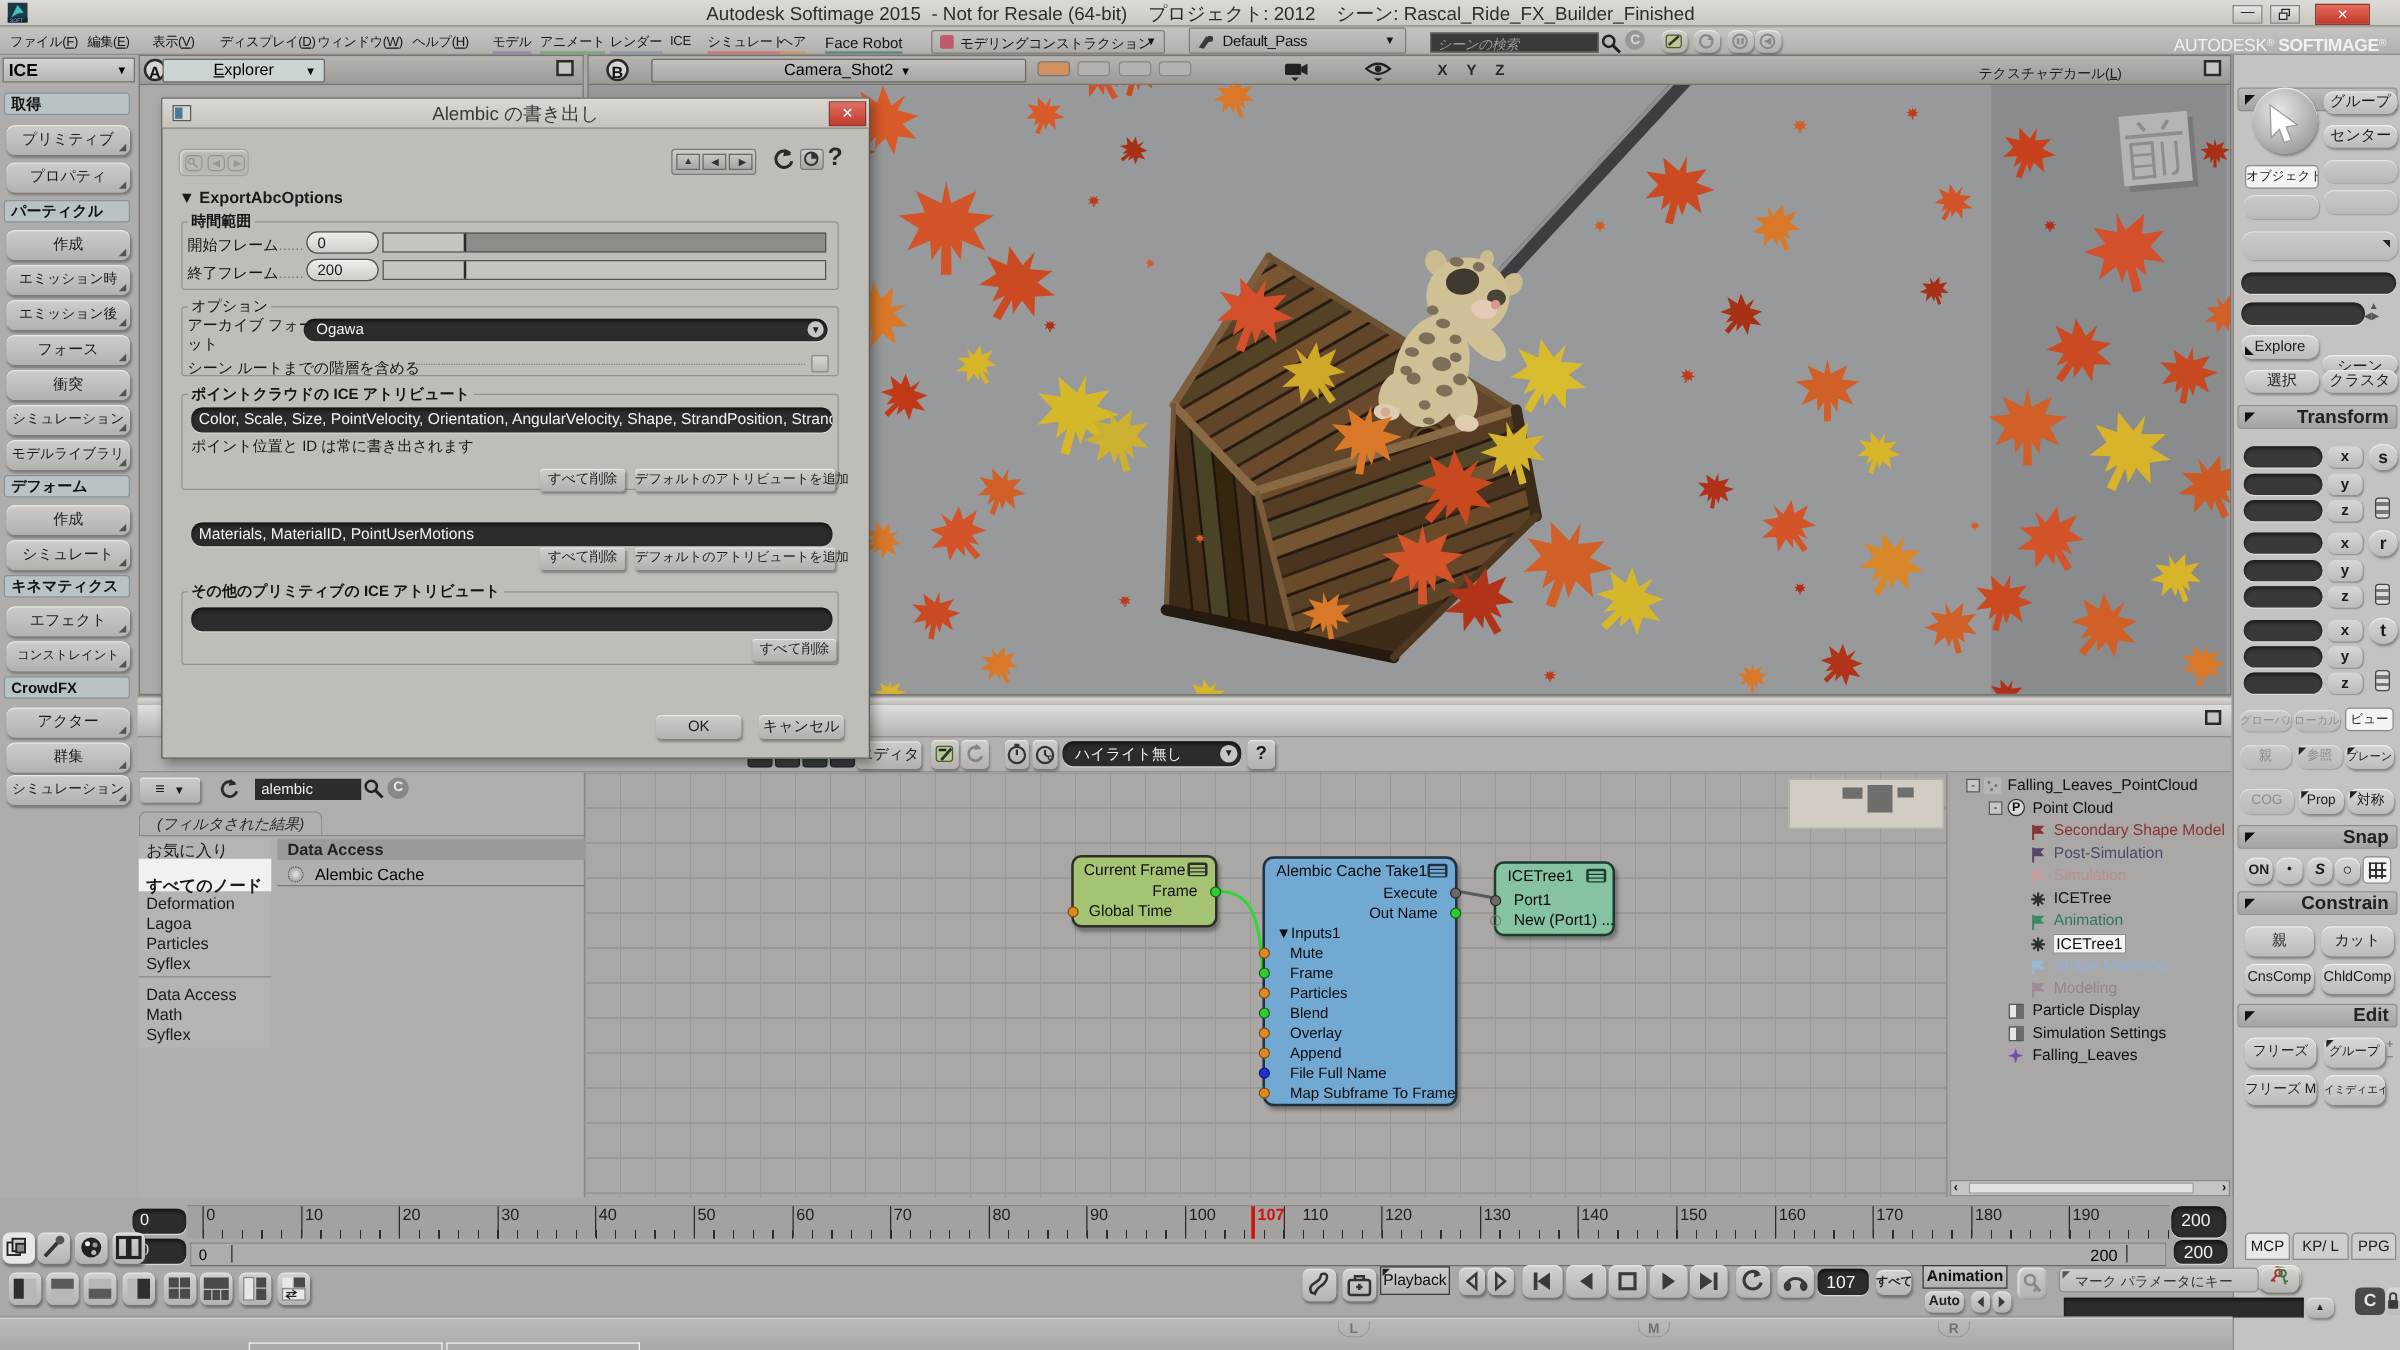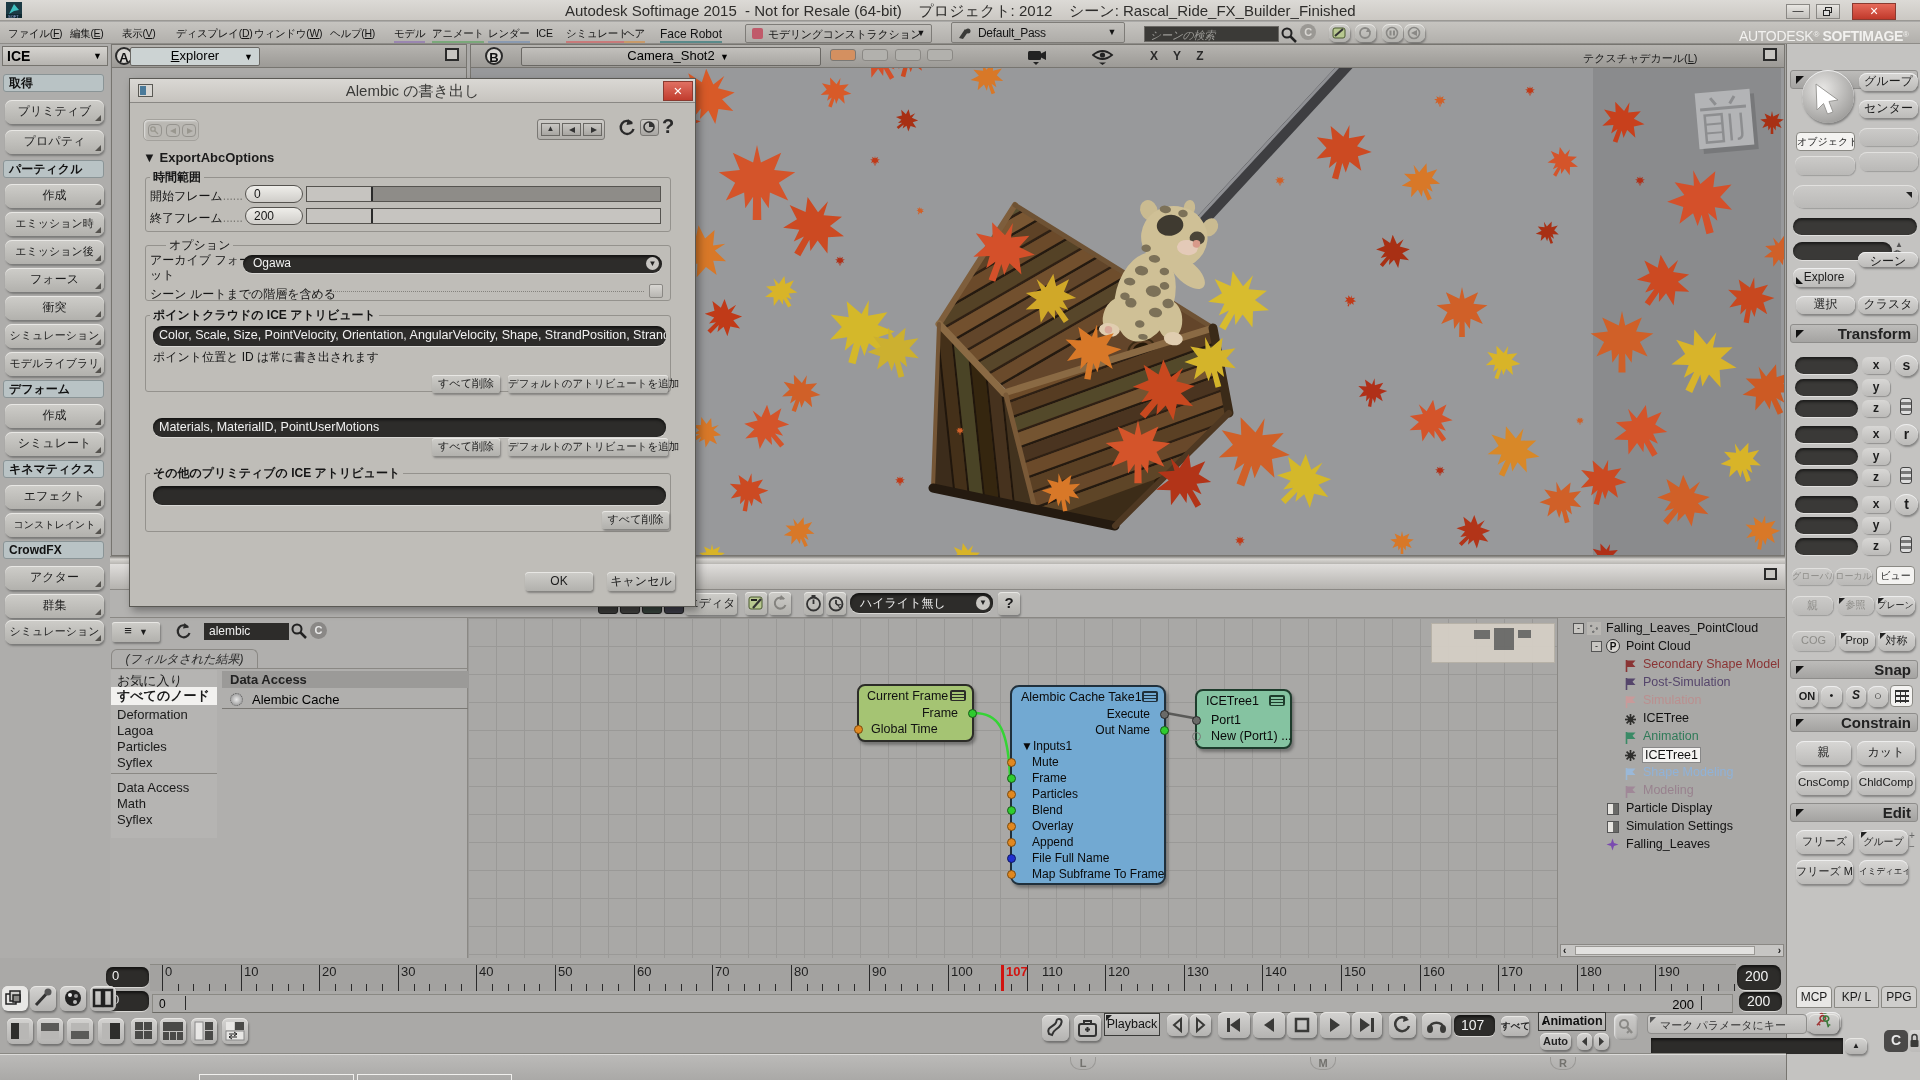--- a/index.html
+++ b/index.html
@@ -435,21 +435,21 @@
       <div class="abs" style="left:94px;top:5px;width:85px;height:17px;background:#2d2c2a;color:#f0f0f0;font-size:12px;padding:1px 5px;">alembic</div>
       <svg class="abs" style="left:181px;top:5px" width="17" height="16">
           <circle cx="6" cy="6" r="4.5" fill="none" stroke="#222" stroke-width="2"></circle>
           <line x1="9.5" y1="9.5" x2="15" y2="15" stroke="#222" stroke-width="2.5"></line>
         </svg>
       <span class="abs" style="left:200px;top:4px;width:17px;height:17px;background:#8a8886;border-radius:50%;color:#e8e8e8;font-size:11px;font-weight:bold;text-align:center;line-height:17px;">C</span>
       <div class="abs" style="left:1px;top:31px;width:147px;height:19px;background:#b0afad;border:1px solid #8a8884;border-bottom:none;border-radius:6px 6px 0 0;font-style:italic;font-size:12px;text-align:center;line-height:18px;color:#2a2a2a;">(フィルタされた結果)</div>
       <div class="abs" style="left:1px;top:50px;width:357px;height:290px;border-top:1px solid #8a8884;"></div>
       <div class="abs" style="left:1px;top:52px;width:106px;height:168px;background:#b5b4b2;color:#1a1a1a;">
         <div style="padding:2px 6px;height:17px;">お気に入り</div>
-        <div style="height:18px;background:#f2f1ef;font-weight:bold;padding:0 6px;">すべてのノード</div>
+        <div style="height:18px;background:#f2f1ef;font-weight:bold;padding:13px 6px;">すべてのノード</div>
         <div style="padding:2px 6px;height:16px;">Deformation</div>
         <div style="padding:2px 6px;height:16px;">Lagoa</div>
         <div style="padding:2px 6px;height:16px;">Particles</div>
         <div style="padding:2px 6px;height:16px;">Syflex</div>
         <div style="height:5px;border-bottom:1px solid #8a8884;margin-bottom:4px;"></div>
         <div style="padding:2px 6px;height:16px;">Data Access</div>
         <div style="padding:2px 6px;height:16px;">Math</div>
         <div style="padding:2px 6px;height:16px;">Syflex</div>
       </div>
       <div class="abs" style="left:112px;top:53px;width:246px;height:17px;background:#9b9a98;font-weight:bold;padding:1px 8px;color:#222;">Data Access</div>
@@ -622,21 +622,21 @@
   <div class="mbd" style="left:8px;top:112px;width:60px;height:19px;"></div>
   <div class="mbd" style="left:72px;top:108px;width:59px;height:19px;"></div>
   <div class="mbd" style="left:6px;top:141px;width:125px;height:23px;border-radius:10px;">
       <span class="cnrTR" style="right:6px;top:7px;"></span>
     </div>
   <div class="mdark" style="left:6px;top:174px;width:124px;height:17px;"></div>
   <div class="mdark" style="left:6px;top:198px;width:99px;height:18px;"></div>
   <span class="abs" style="left:108px;top:196px;font-size:8px;color:#555;">▲</span>
   <span class="abs" style="left:104px;top:204px;font-size:8px;color:#555;">◀▶</span>
   <div class="mb" style="left:6px;top:224px;width:62px;height:19px;line-height:18px;font-size:12px;"><span class="cnrBL"></span>Explore</div>
-  <div class="mb" style="left:71px;top:208px;width:60px;height:15px;line-height:18px;">シーン</div>
+  <div class="mb" style="left:71px;top:240px;width:60px;height:15px;line-height:18px;">シーン</div>
   <div class="mb" style="left:9px;top:252px;width:59px;height:18px;line-height:17px;">選択</div>
   <div class="mb" style="left:71px;top:252px;width:60px;height:18px;line-height:17px;">クラスタ</div>
   <div class="mh" style="top:280px;">Transform</div>
   <div class="mdark" style="left:8px;top:313px;width:63px;height:17px;"></div>
     <div class="mxyz" style="left:75px;top:313px;">x</div>
   <div class="mdark" style="left:8px;top:335px;width:63px;height:17px;"></div>
     <div class="mxyz" style="left:75px;top:335px;">y</div>
   <div class="mdark" style="left:8px;top:356px;width:63px;height:17px;"></div>
     <div class="mxyz" style="left:75px;top:356px;">z</div>
   <div class="mb" style="left:108px;top:311px;width:23px;height:21px;border-radius:50%;font-weight:bold;font-size:14px;line-height:20px;">s</div>
@@ -965,21 +965,21 @@
       <span class="abs" style="left:0;top:0;width:64px;height:14px;background:#c6c4c0;"></span>
       <span class="abs" style="left:64px;top:0;width:2px;height:14px;background:#2a2a2a;"></span>
     </div>
   <span class="abs" style="left:20px;top:131px;">終了フレーム<span style="color:#7a7873;">......</span></span>
   <div class="abs" style="left:115px;top:128px;width:58px;height:18px;background:linear-gradient(#efeeea,#cfcdc9);border:1px solid #55534f;border-radius:9px;padding:1px 8px;font-size:12px;">200</div>
   <div class="abs" style="left:176px;top:129px;width:355px;height:16px;background:#c6c4c0;border:1px solid #55534f;">
       <span class="abs" style="left:64px;top:0;width:2px;height:14px;background:#2a2a2a;"></span>
     </div>
 
   <fieldset class="abs" style="left:15px;top:158px;width:526px;height:64px;border:1px solid #94928d;border-radius:3px;">
-    <legend style="font-size:12px;padding:0 3px;margin-left:20px;">オプション</legend>
+    <legend style="font-size:12px;padding:0 3px;margin-left:4px;">オプション</legend>
   </fieldset>
   <span class="abs" style="left:20px;top:173px;">アーカイブ フォーマ</span>
   <span class="abs" style="left:20px;top:188px;">ット</span>
   <div class="darkpill" style="left:113px;top:176px;width:419px;height:18px;font-size:12px;padding:1px 10px;">Ogawa
     <span class="abs" style="right:3px;top:2px;width:13px;height:13px;background:#c8c6c2;border-radius:50%;color:#222;font-size:8px;text-align:center;line-height:13px;">▼</span>
   </div>
   <span class="abs" style="left:20px;top:207px;">シーン ルートまでの階層を含める</span>
   <span class="abs" style="left:196px;top:212px;width:318px;border-bottom:1px dotted #84827d;"></span>
   <span class="abs" style="left:519px;top:205px;width:14px;height:14px;background:linear-gradient(#d8d6d2,#b8b6b2);border:1px solid #8a8884;border-radius:2px;"></span>
 

